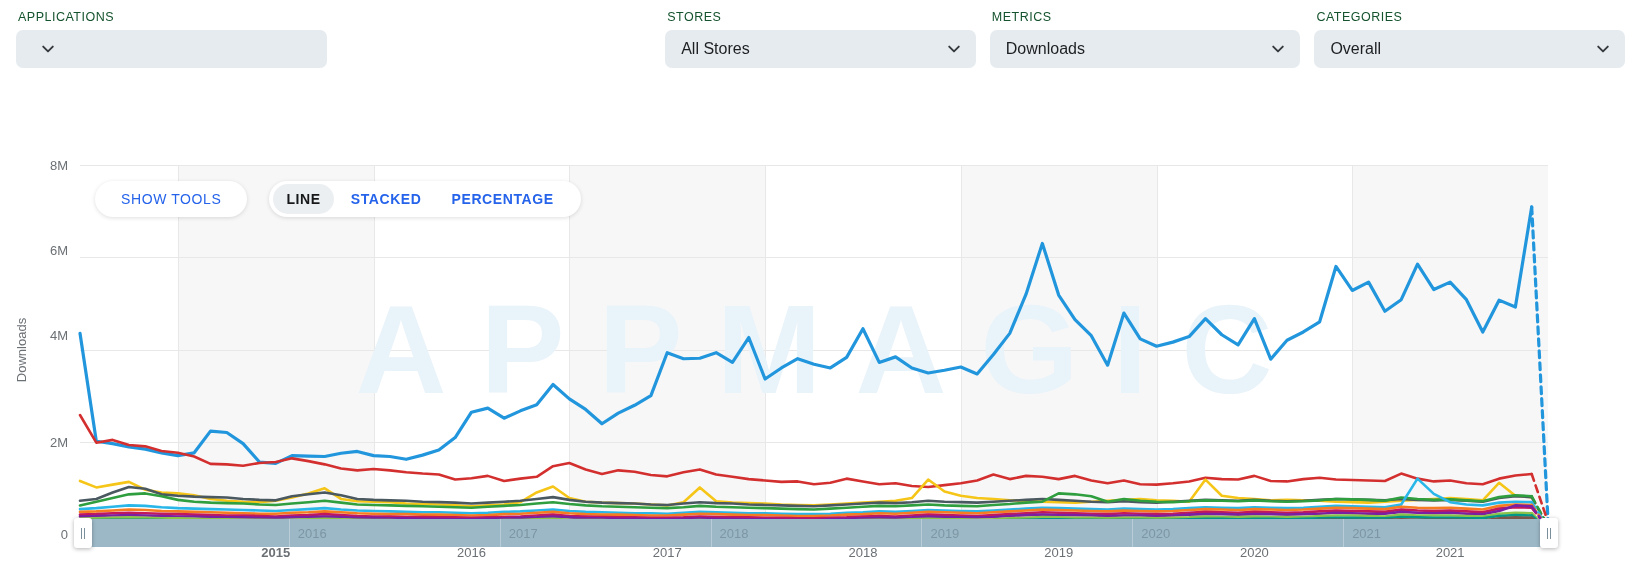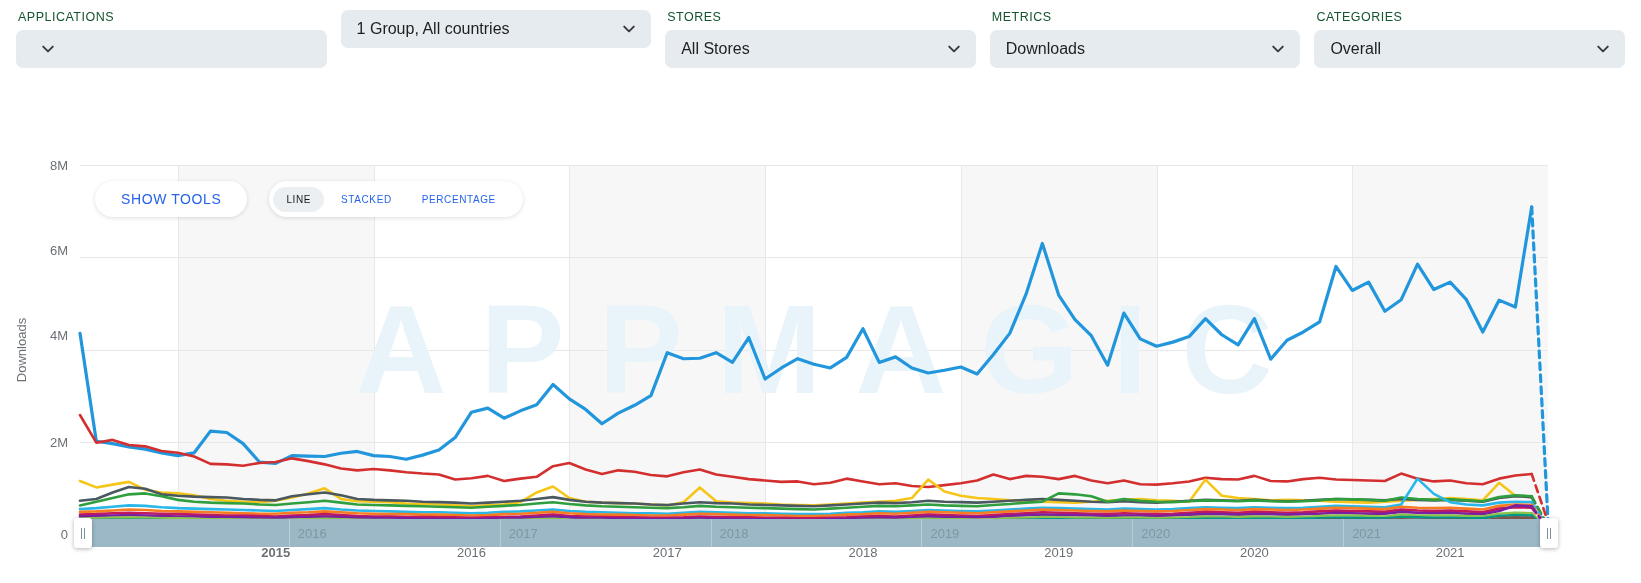--- a/index.html
+++ b/index.html
@@ -164,22 +164,22 @@
     background: #ffffff;
     border-radius: 19px;
     height: 36px;
     display: flex;
     align-items: center;
     padding: 0 14px 0 4px;
     box-shadow: 0 1px 4px rgba(0,0,0,.13);
     gap: 4px;
   }
   .seg {
-    font-size: 10px;
-    font-weight: normal;
+    font-size: 14px;
+    font-weight: bold;
     letter-spacing: .6px;
     color: #2563eb;
     padding: 7px 13px;
     border-radius: 15px;
     cursor: pointer;
     white-space: nowrap;
   }
   .seg.active {
     background: #eceff1;
     color: #16181a;
@@ -244,28 +244,20 @@
     <div class="filter-select">
       <span class="chev">
         <svg viewBox="0 0 16 16" width="16" height="16">
             <path d="M3.2 5.6 L8 10.4 L12.8 5.6" fill="none" stroke="#35393d" stroke-width="1.9" stroke-linecap="round" stroke-linejoin="round"></path>
           </svg>
       </span>
     </div>
   </div>
 
   <div class="filter">
-    <div class="filter-select">
-      <span class="filter-value">1 Group, All countries</span>
-      <span class="chev">
-        <svg viewBox="0 0 16 16" width="16" height="16">
-            <path d="M3.2 5.6 L8 10.4 L12.8 5.6" fill="none" stroke="#35393d" stroke-width="1.9" stroke-linecap="round" stroke-linejoin="round"></path>
-          </svg>
-      </span>
-    </div>
   </div>
 
   <div class="filter">
     <div class="filter-label">STORES</div>
     <div class="filter-select">
       <span class="filter-value">All Stores</span>
       <span class="chev">
         <svg viewBox="0 0 16 16" width="16" height="16">
             <path d="M3.2 5.6 L8 10.4 L12.8 5.6" fill="none" stroke="#35393d" stroke-width="1.9" stroke-linecap="round" stroke-linejoin="round"></path>
           </svg>

